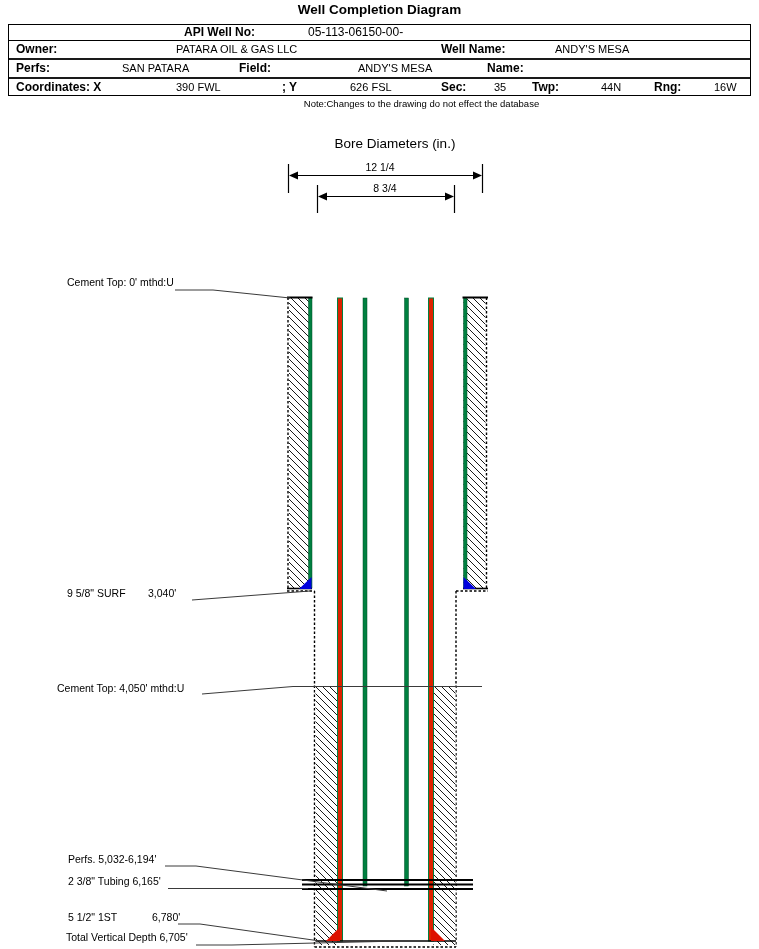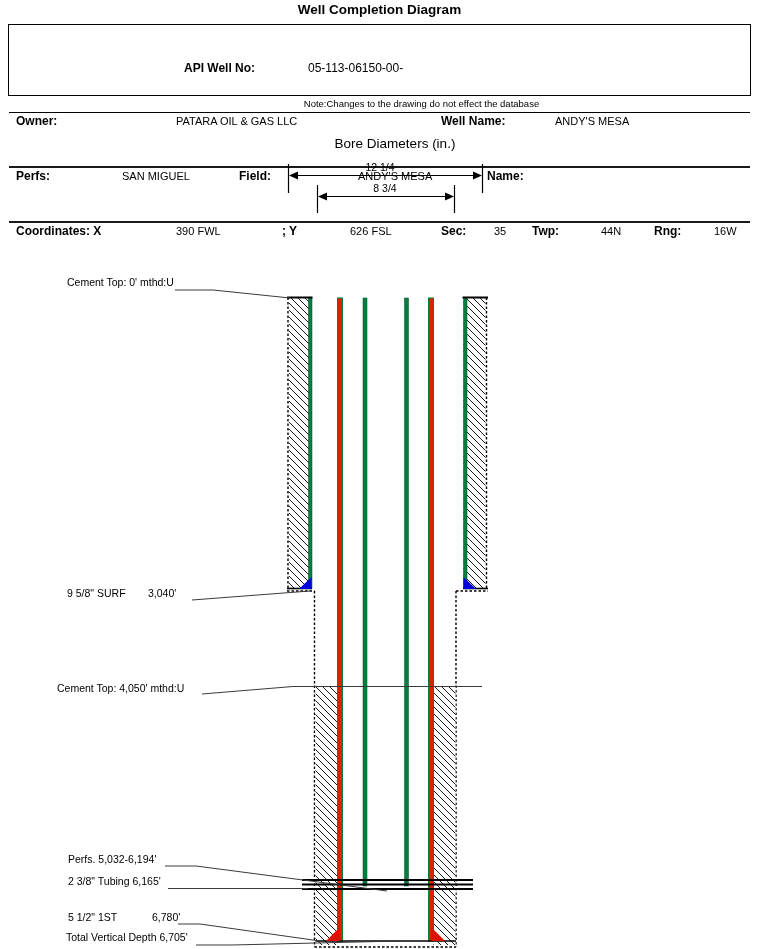--- a/index.html
+++ b/index.html
@@ -8,21 +8,21 @@
     font-family:"Liberation Sans",sans-serif;color:#000;padding-left:48px;
   }
   .title{
     position:absolute;top:2px;left:0;width:759px;text-align:center;
     font-size:13.5px;font-weight:bold;
   }
   .hdr-table{
     position:absolute;left:8px;top:24px;width:741px;height:70px;
     border:1.5px solid #000;box-sizing:content-box;
   }
-  .hdr-row{position:relative;width:100%;margin-top:36px;}
+  .hdr-row{position:relative;width:100%;}
   .row-api{height:15px;line-height:15px;}
   .row-owner{height:17px;line-height:17px;border-top:1px solid #000;text-align:center;}
   .row-county{height:17px;line-height:17px;border-top:2.5px solid #1a1a1a;}
   .row-coords{height:17px;line-height:17px;border-top:2.5px solid #1a1a1a;}
   .hdr-row span{position:absolute;top:0;white-space:nowrap;}
   .lbl{font-weight:bold;font-size:12px;}
   .val{font-size:11px;}
   .note{
     position:absolute;top:98px;left:0;width:759px;text-align:center;font-size:9.5px;margin-left:42px;
   }
@@ -44,21 +44,21 @@
       <span class="val" style="left:299px;font-size:12px">05-113-06150-00-</span>
     </div>
     <div class="hdr-row row-owner">
       <span class="lbl" style="left:7px">Owner:</span>
       <span class="val" style="left:167px">PATARA OIL &amp; GAS LLC</span>
       <span class="lbl" style="left:432px">Well Name:</span>
       <span class="val" style="left:546px">ANDY'S MESA</span>
     </div>
     <div class="hdr-row row-county">
       <span class="lbl" style="left:7px">Perfs:</span>
-      <span class="val" style="left:113px">SAN MIGUEL</span>
+      <span class="val" style="left:113px">SAN PATARA</span>
       <span class="lbl" style="left:230px">Field:</span>
       <span class="val" style="left:349px">ANDY'S MESA</span>
       <span class="lbl" style="left:478px">Name:</span>
       <span class="val" style="left:530px"></span>
     </div>
     <div class="hdr-row row-coords">
       <span class="lbl" style="left:7px">Coordinates: X</span>
       <span class="val" style="left:167px">390 FWL</span>
       <span class="lbl" style="left:273px">; Y</span>
       <span class="val" style="left:341px">626 FSL</span>

